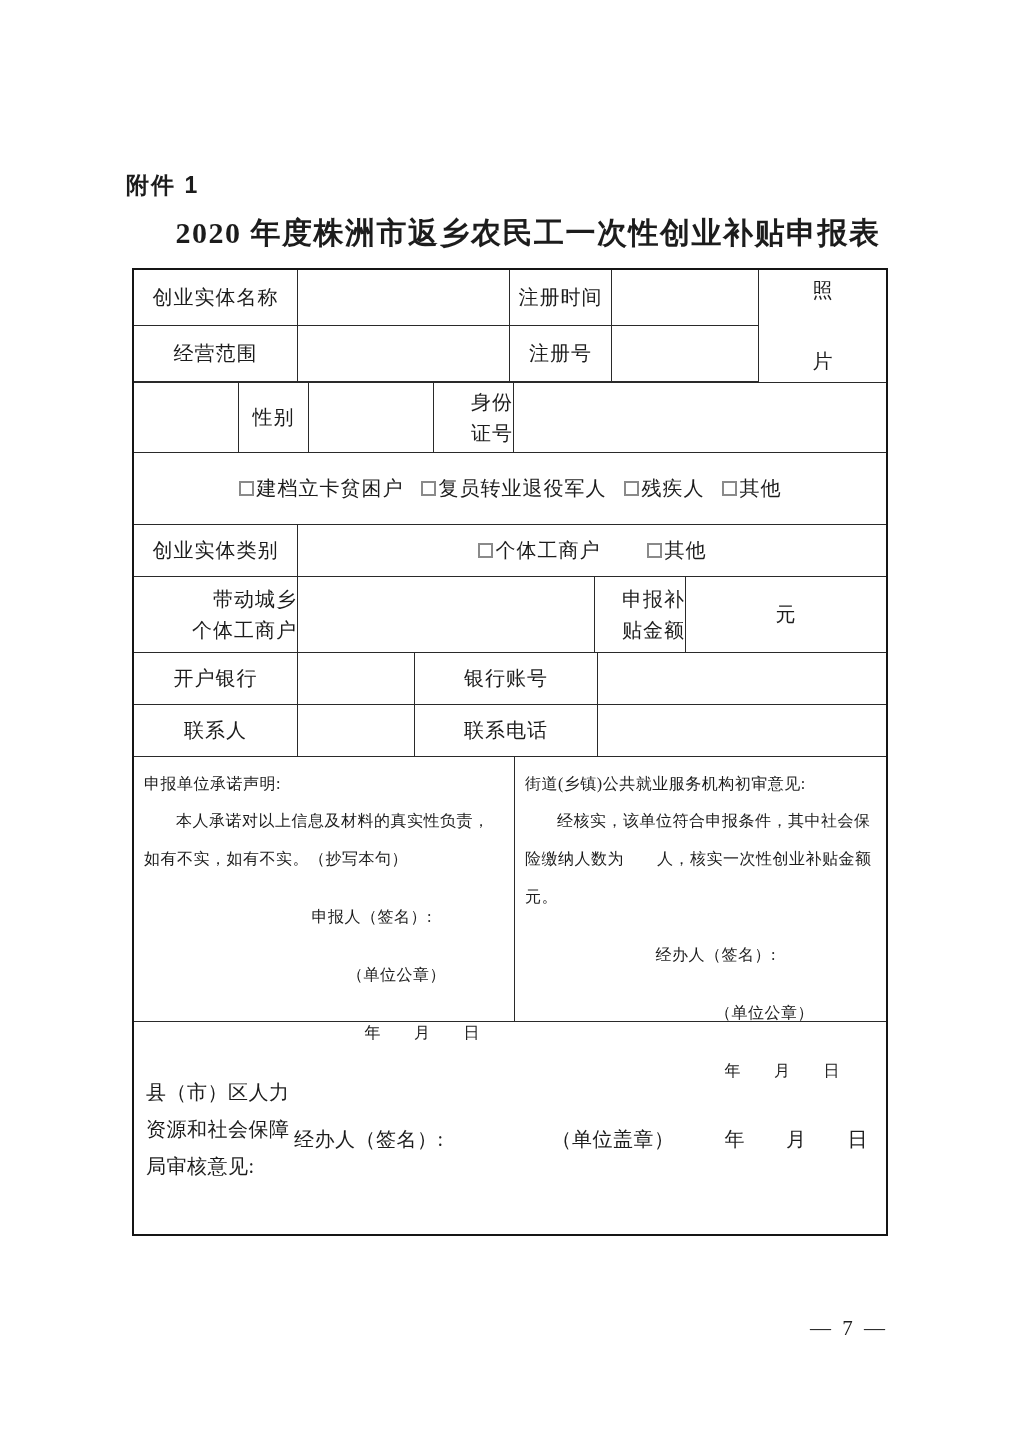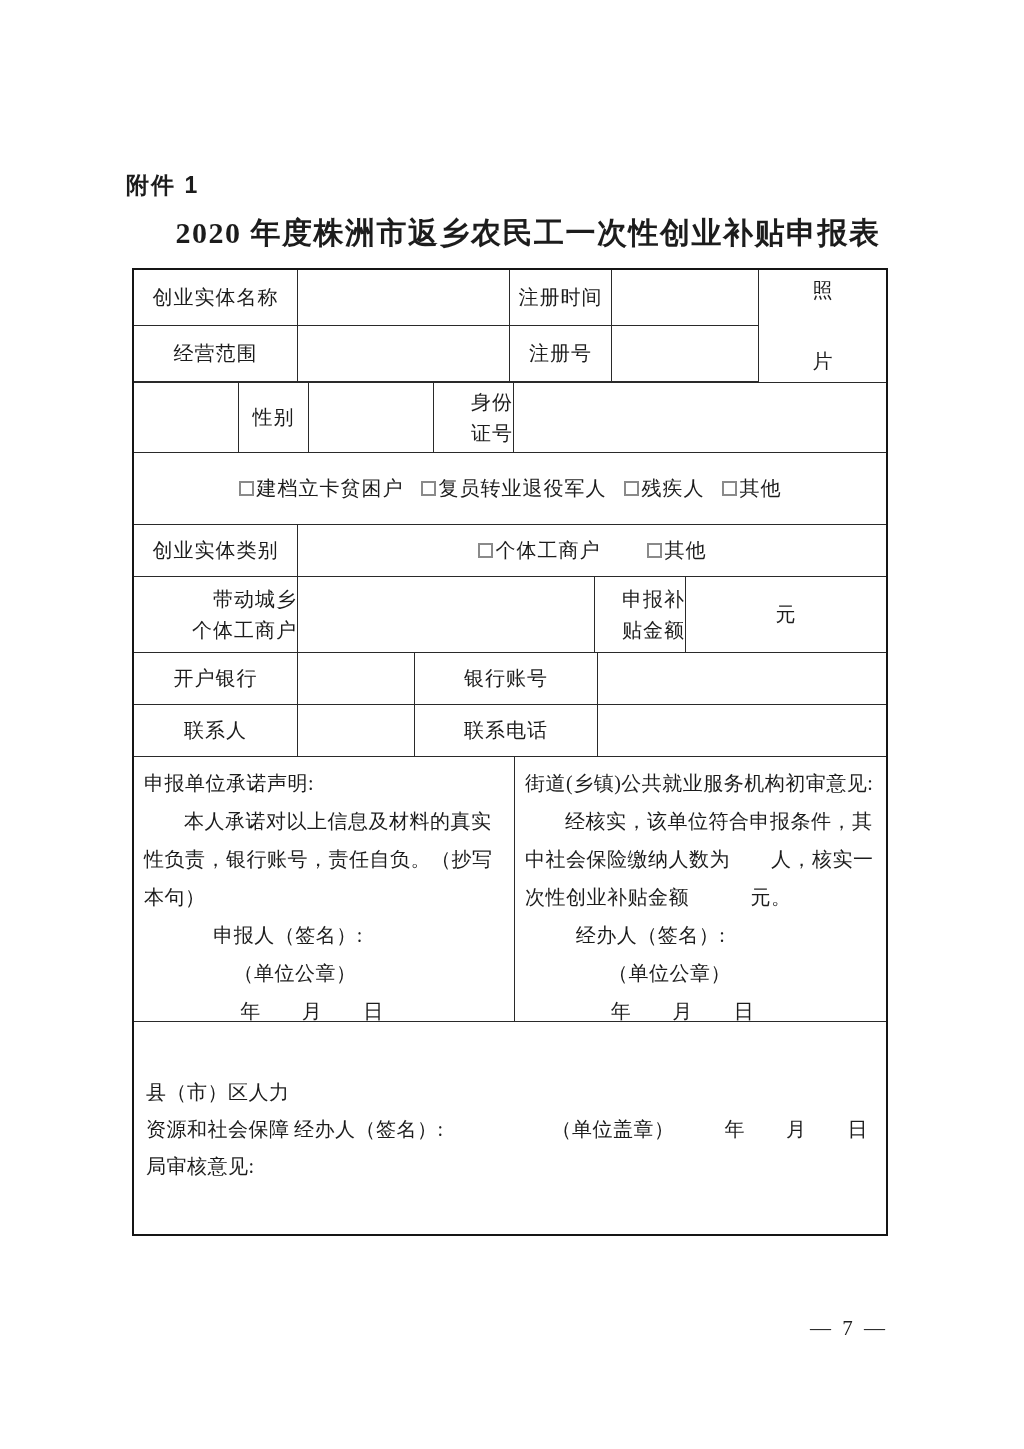--- a/index.html
+++ b/index.html
@@ -97,28 +97,28 @@
     flex: none;
   }
 
   .decl-row { display: flex; height: 265px; border-bottom: 1px solid #2a2a2a; }
   .decl {
     display: flex;
     flex-direction: column;
     align-items: stretch;
     justify-content: flex-start;
     text-align: left;
-    font-size: 20px;
+    font-size: 16px;
     padding: 8px 10px 10px 10px;
     letter-spacing: 0.5px;
   }
   .decl-title { line-height: 37px; }
   .decl-body { text-indent: 2em; line-height: 38px; }
   .spacer { flex: 1; }
-  .sign-line { text-align: center; line-height: 38px; white-space: nowrap; }
+  .sign-line { text-align: right; line-height: 38px; white-space: nowrap; margin-top: 20px; }
   .pr80 { padding-right: 72px; }
   .pr64 { padding-right: 58px; }
   .pr28 { padding-right: 24px; }
   .pr100 { padding-right: 100px; }
   .pr68 { padding-right: 62px; }
   .pr40 { padding-right: 36px; }
   .pr112 { padding-right: 108px; }
   .pr58 { padding-right: 50px; }
   .pr14 { padding-right: 8px; }
 
@@ -243,21 +243,21 @@
   <div class="row h52">
     <div class="cell w164">联系人</div>
     <div class="cell w117"></div>
     <div class="cell w183">联系电话</div>
     <div class="cell flex1 endc"></div>
   </div>
 
   <div class="decl-row">
     <div class="cell w381 decl" style="border-right:1px solid #2a2a2a;">
       <div class="decl-title">申报单位承诺声明:</div>
-      <div class="decl-body">本人承诺对以上信息及材料的真实性负责，银行账号，责任自负。（抄写本句）</div>
+      <div class="decl-body">本人承诺对以上信息及材料的真实性负责，如有不实，如有不实。（抄写本句）</div>
       <div class="spacer"></div>
       <div class="sign-line pr80">申报人（签名）:</div>
       <div class="sign-line pr64">（单位公章）</div>
       <div class="sign-line pr28">年　　月　　日</div>
     </div>
     <div class="cell flex1 endc decl">
       <div class="decl-title">街道(乡镇)公共就业服务机构初审意见:</div>
       <div class="decl-body">经核实，该单位符合申报条件，其中社会保险缴纳人数为　　人，核实一次性创业补贴金额　　　元。</div>
       <div class="spacer"></div>
       <div class="sign-line pr100">经办人（签名）:</div>

